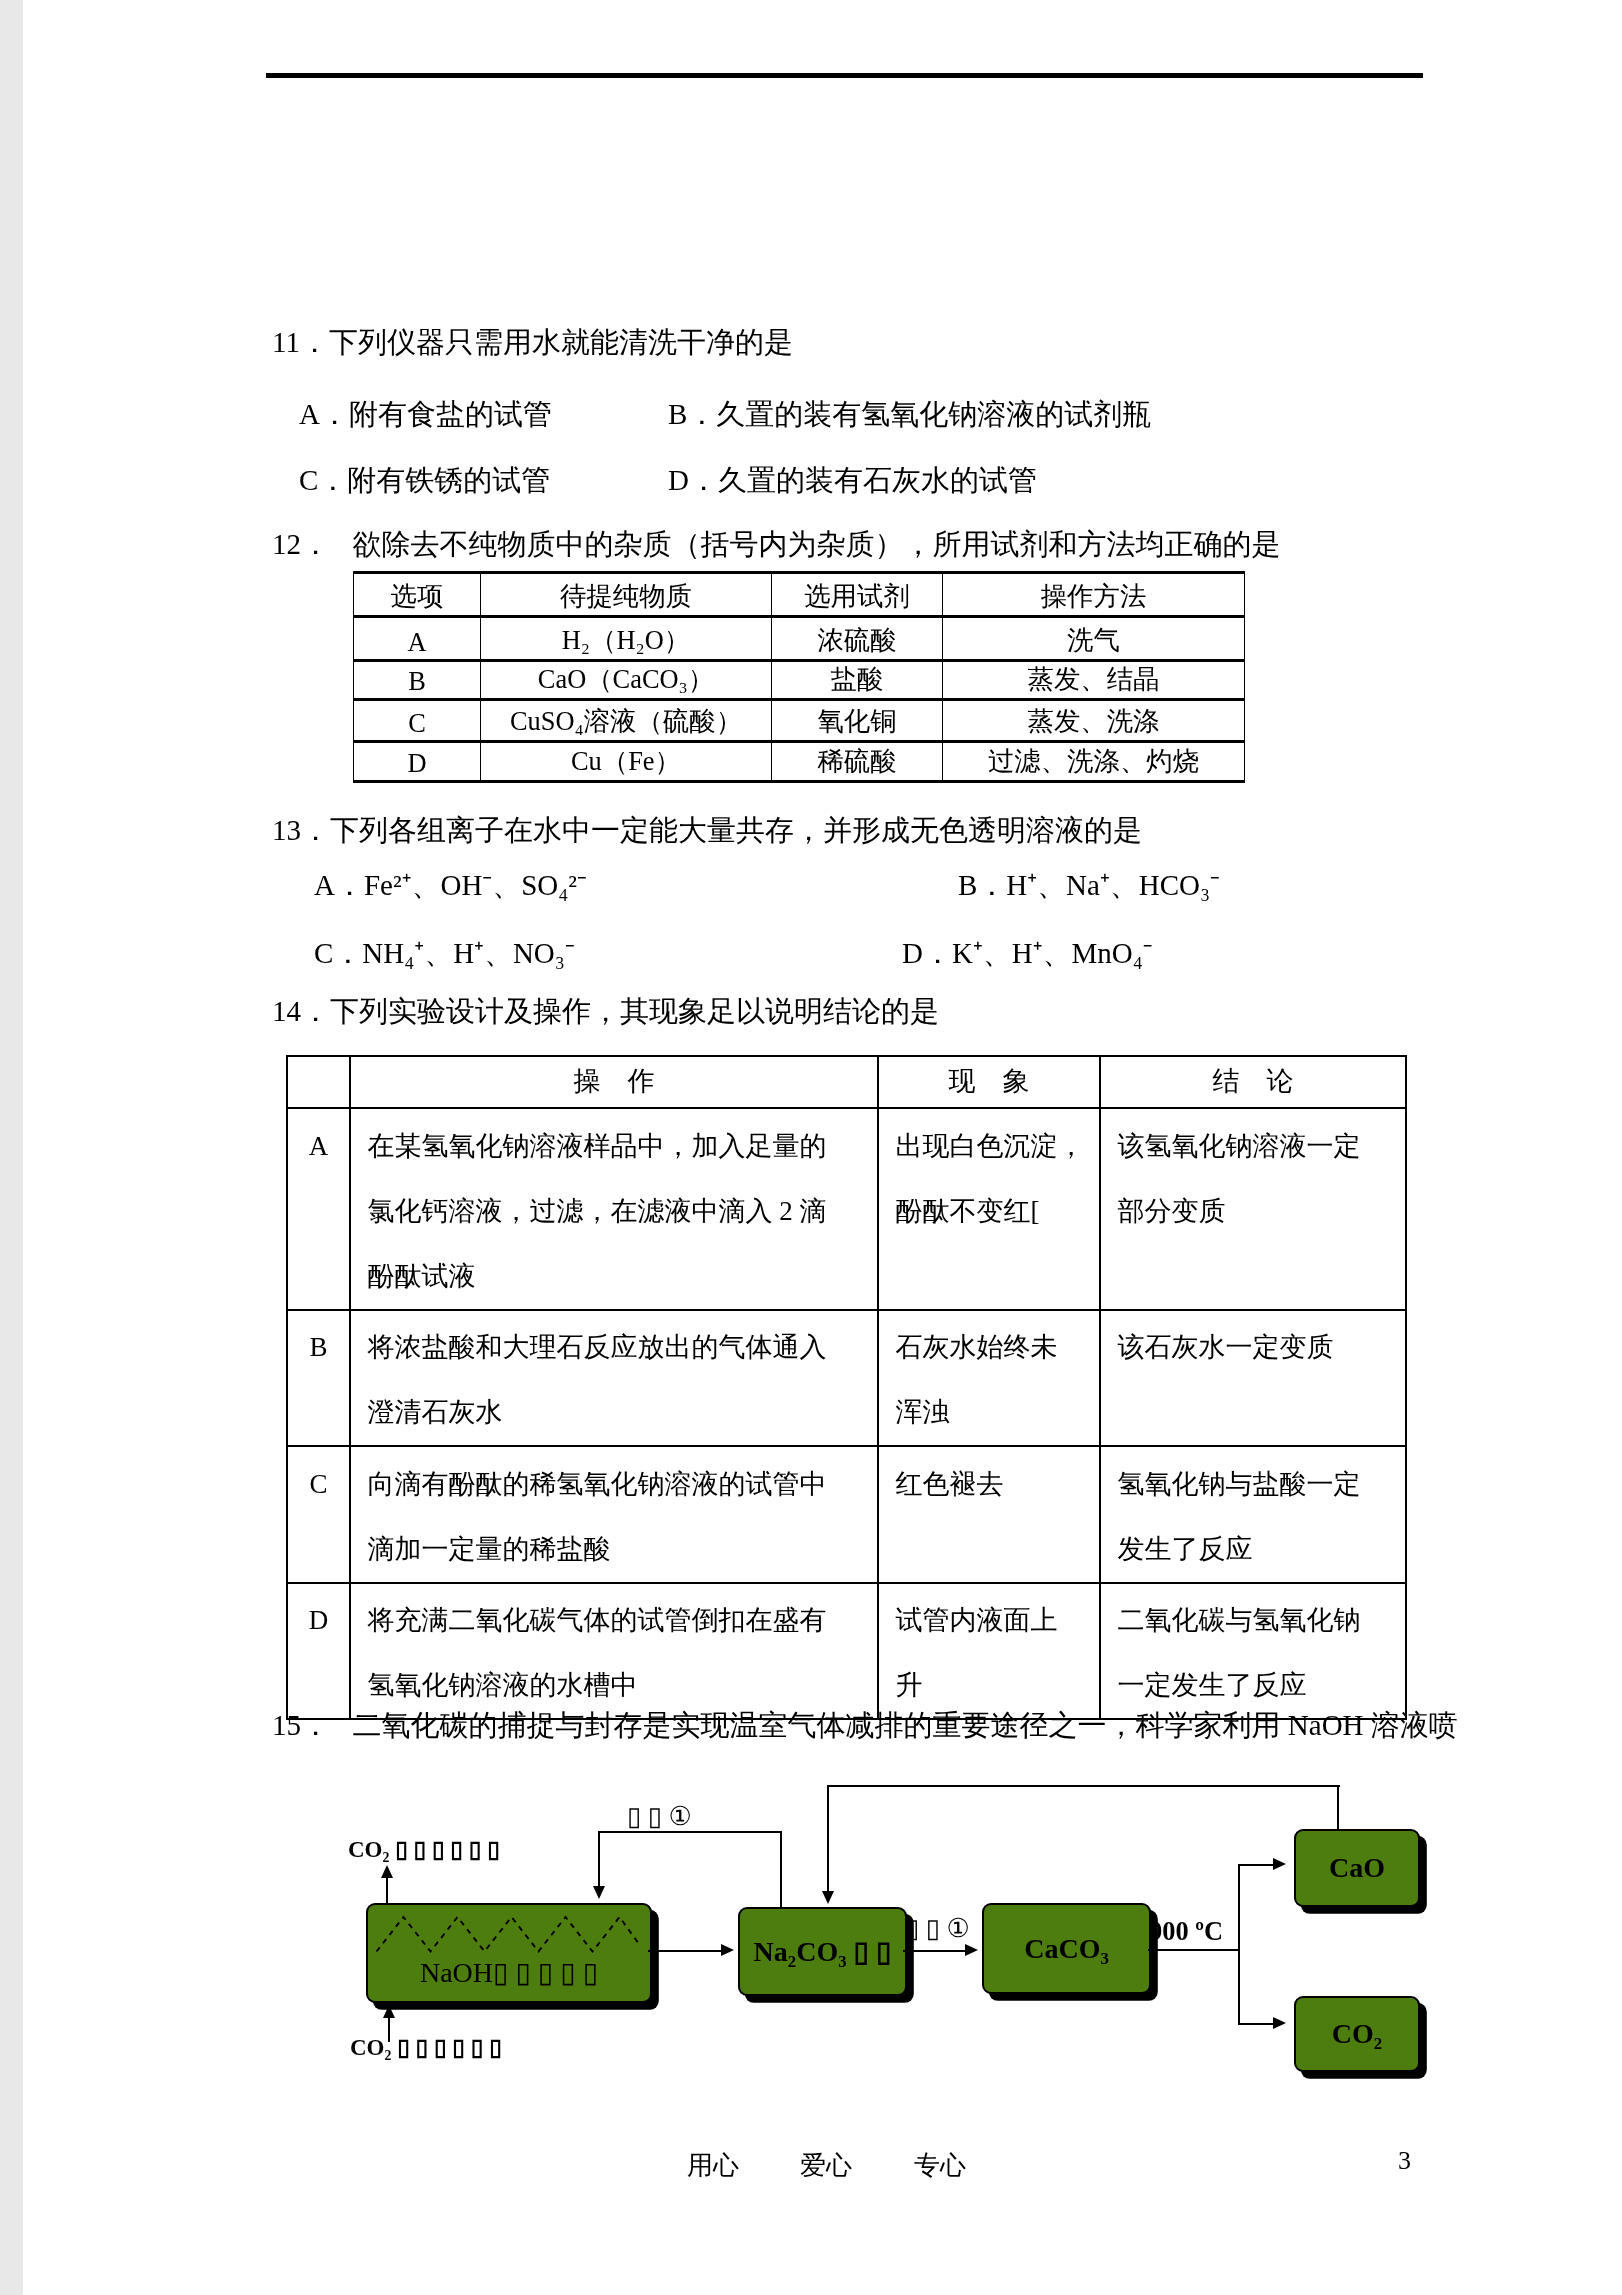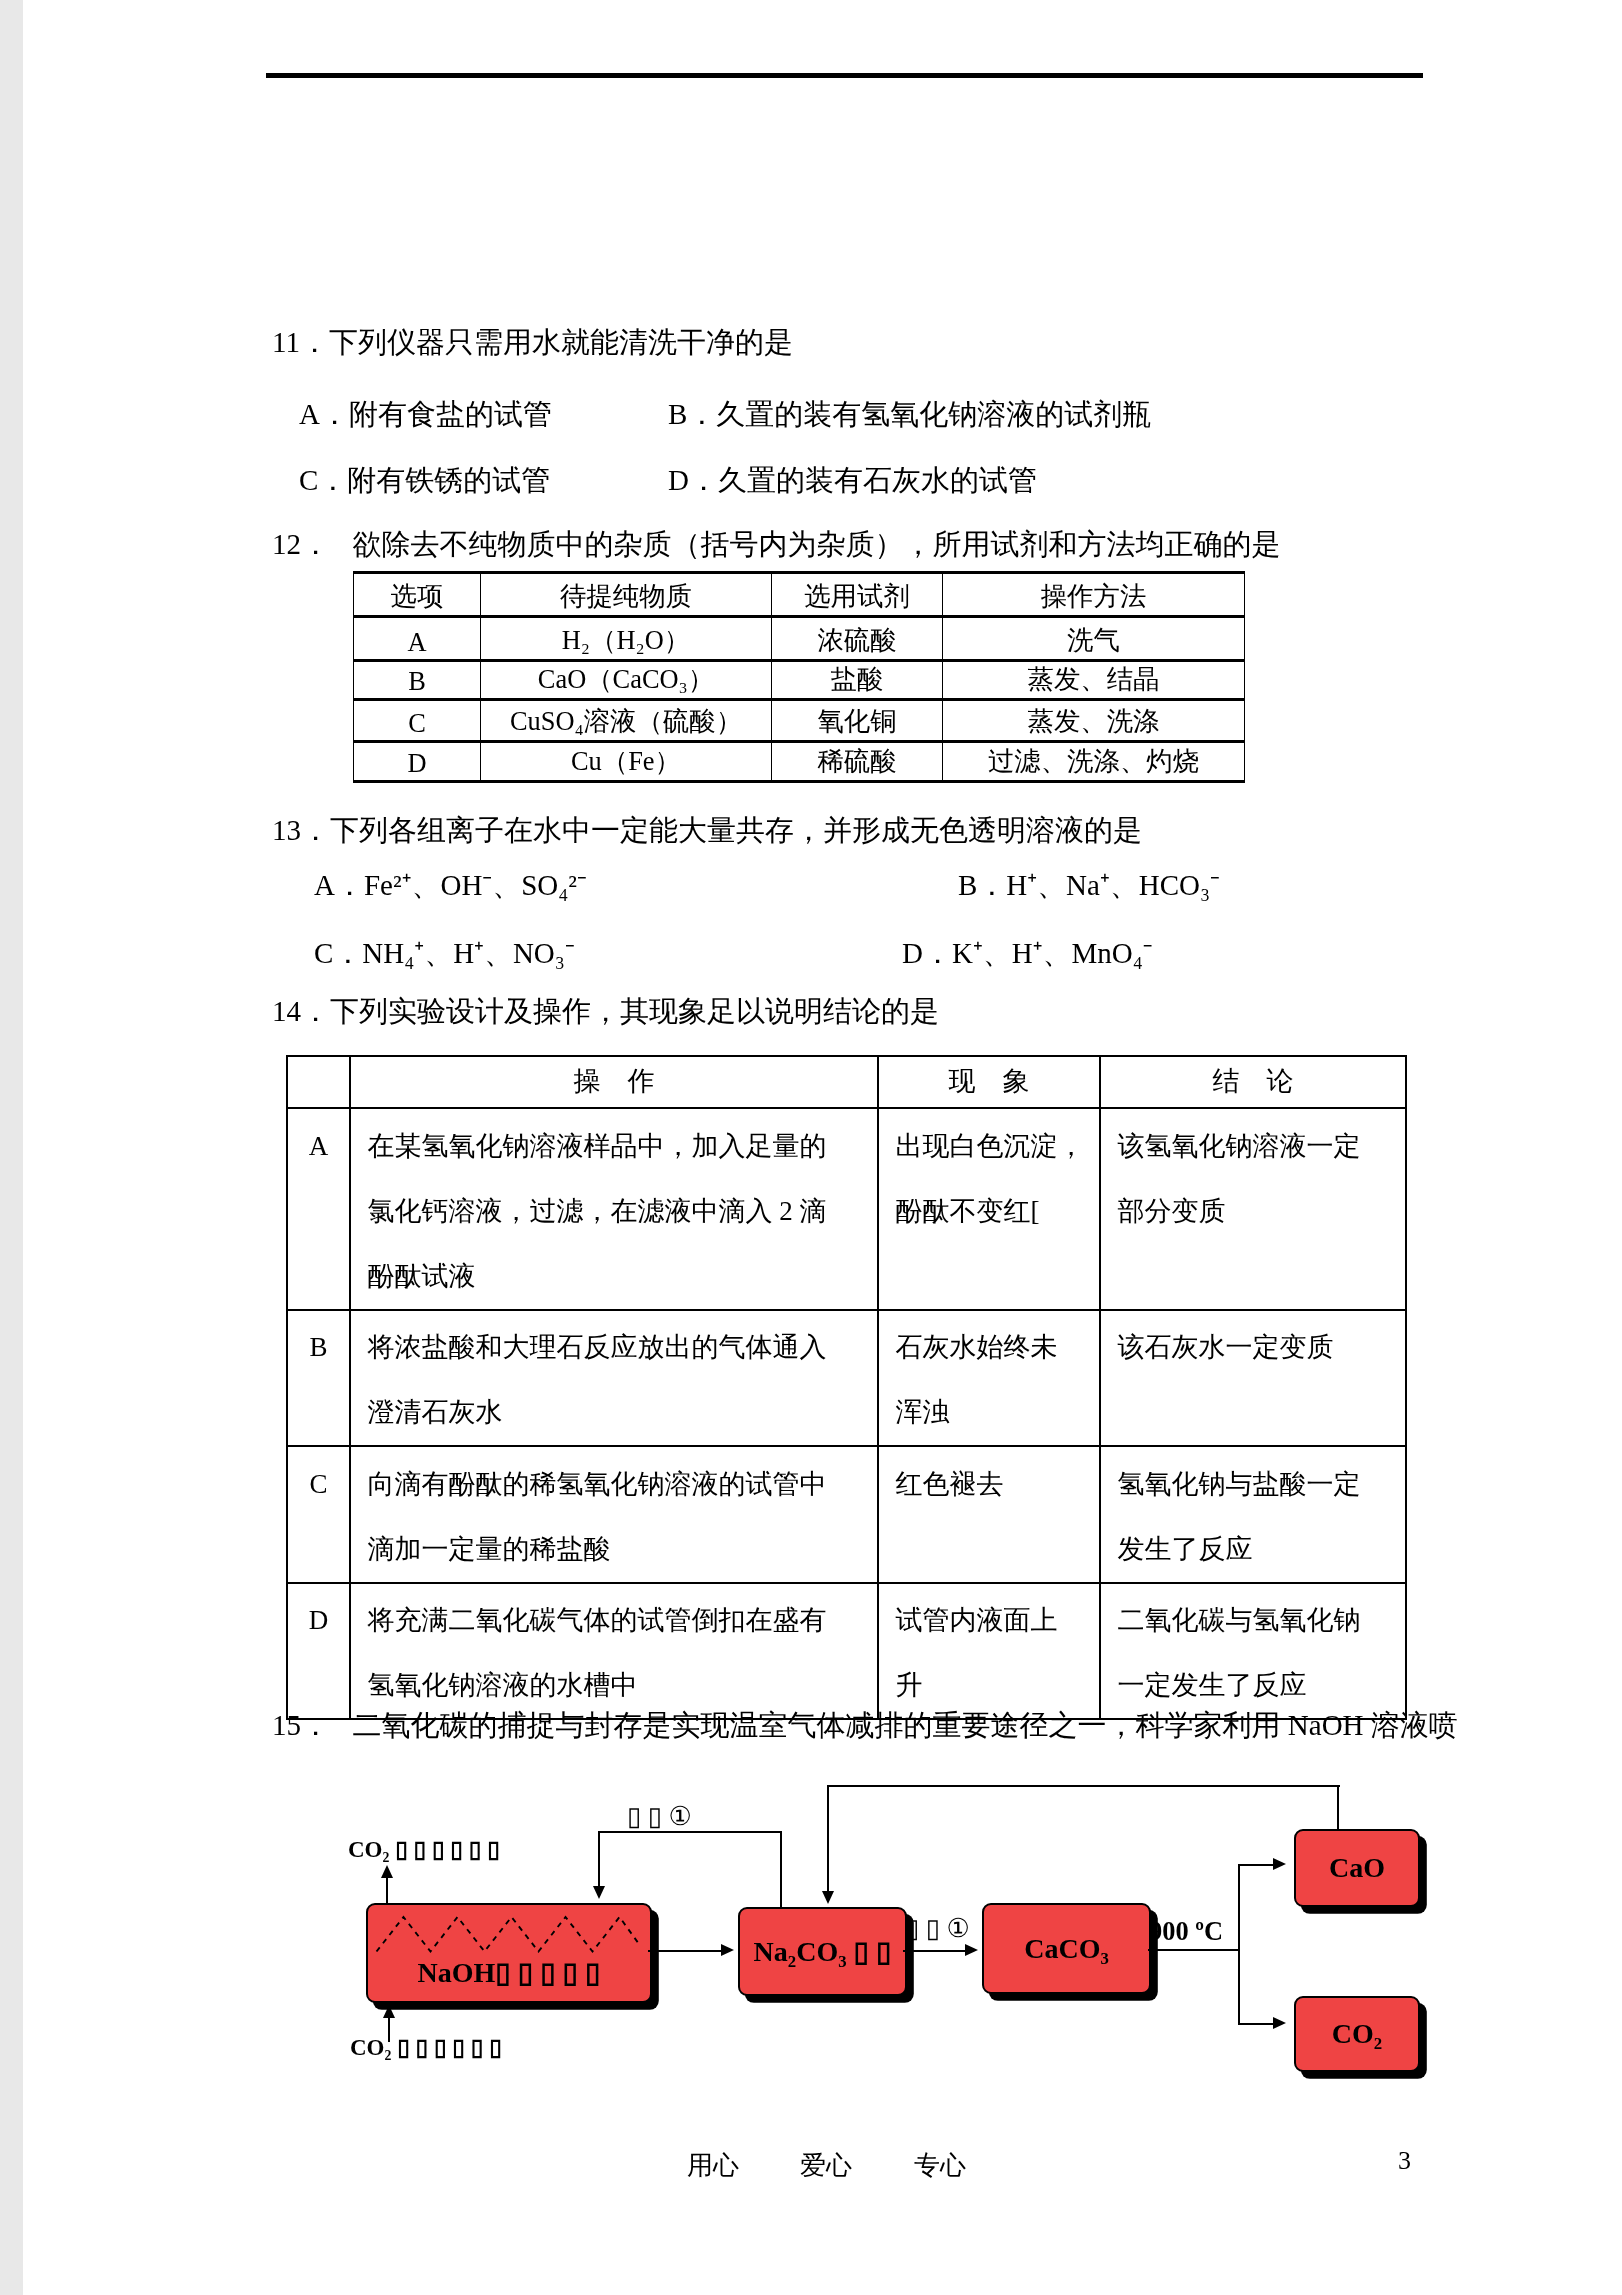--- a/index.html
+++ b/index.html
@@ -50,30 +50,30 @@
   .ar-right{position:absolute;width:0;height:0;
     border-top:6.8px solid transparent;border-bottom:6.8px solid transparent;
     border-left:13px solid #000;}
   .ar-up{position:absolute;width:0;height:0;
     border-left:6.8px solid transparent;border-right:6.8px solid transparent;
     border-bottom:13px solid #000;}
   .ar-down{position:absolute;width:0;height:0;
     border-left:6.8px solid transparent;border-right:6.8px solid transparent;
     border-top:13px solid #000;}
   .dbox{
-    position:absolute;background:#ef4444;
+    position:absolute;background:#4d7c0f;
     border:2.3px solid #000;border-radius:9px;
     box-shadow:6.8px 6.8px 0 0 #000;
     display:flex;align-items:center;justify-content:center;
     font-weight:bold;font-size:28px;
   }
   .dlabel{position:absolute;font-size:23px;white-space:nowrap;}
   .dlabel.bold{font-weight:bold;}
   .naoh-label{position:absolute;left:0;bottom:12px;width:100%;
-    text-align:center;font-weight:bold;font-size:28px;}
+    text-align:center;font-weight:normal;font-size:28px;}
   .zigzag{position:absolute;left:3px;top:6px;}
 
   .footer-word{position:absolute;font-size:26px;white-space:nowrap;}
 </style>
 </head>
 <body>
 
 <div class="page">
 
   <div class="abs rule" style="left:243px;top:73px;width:1157px;height:5.3px;"></div>

